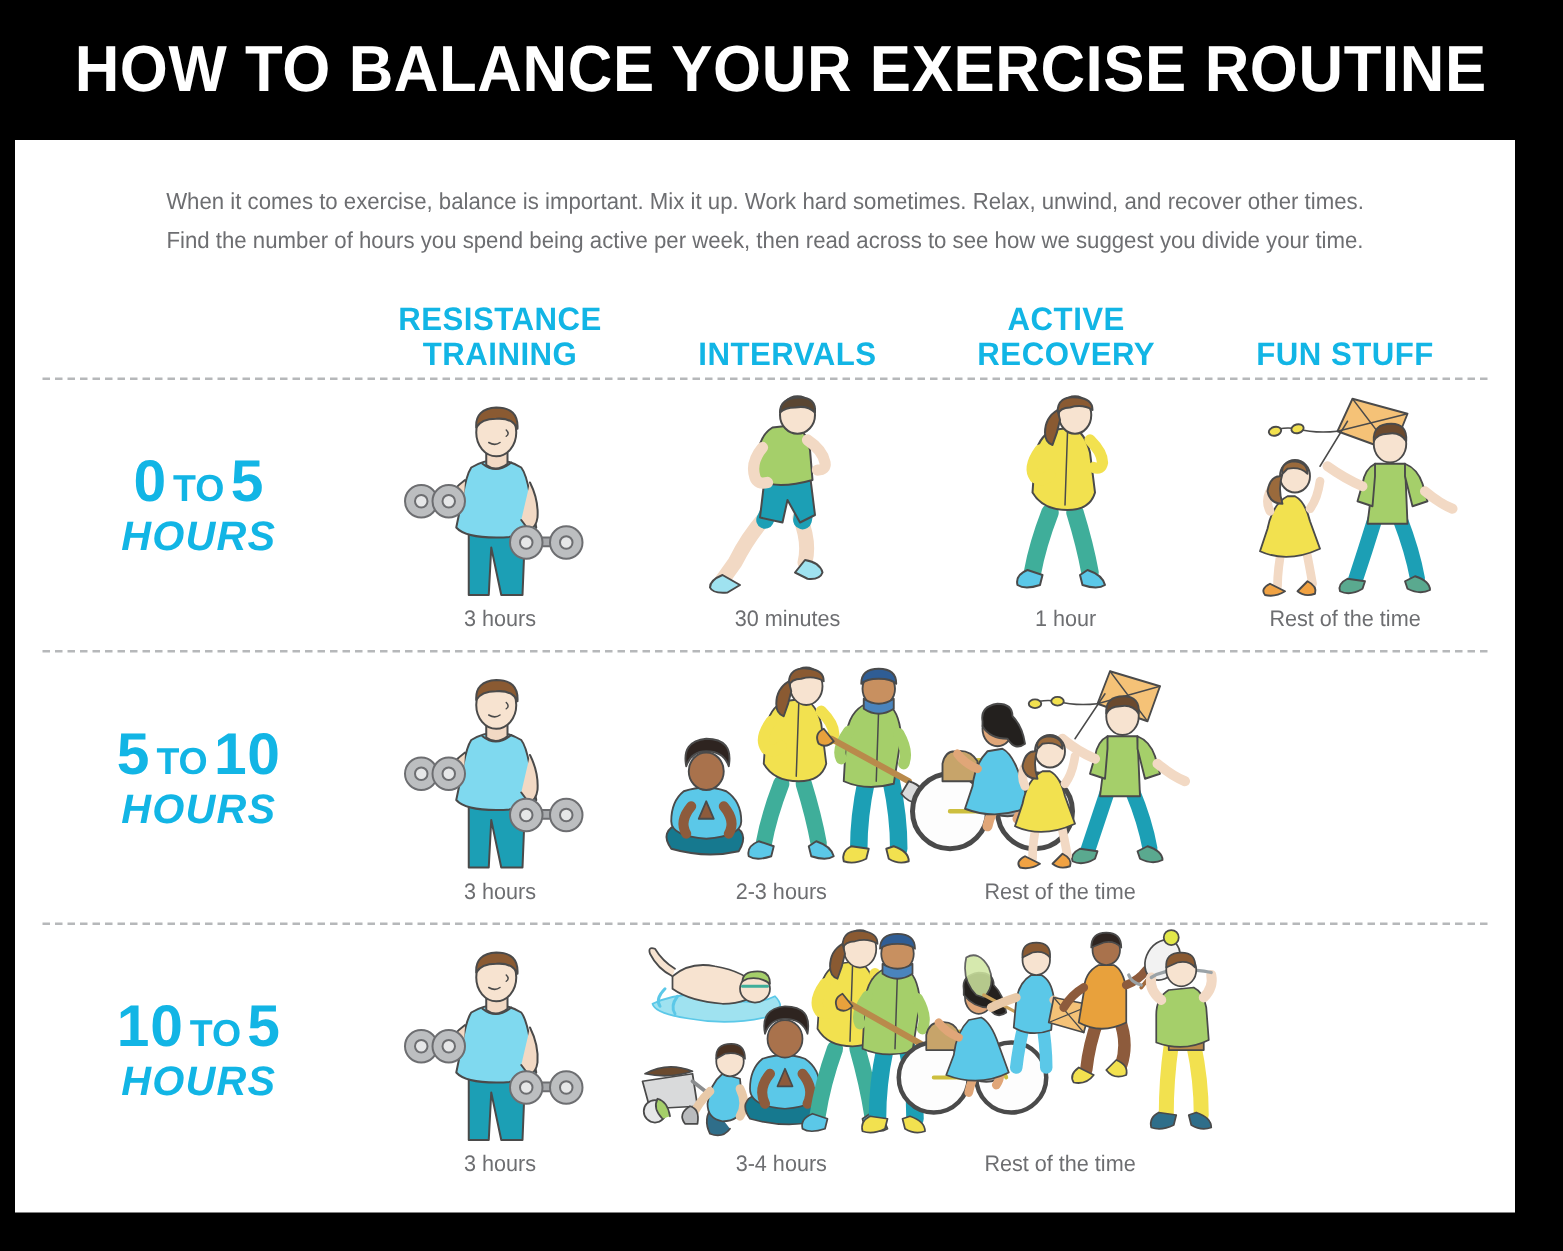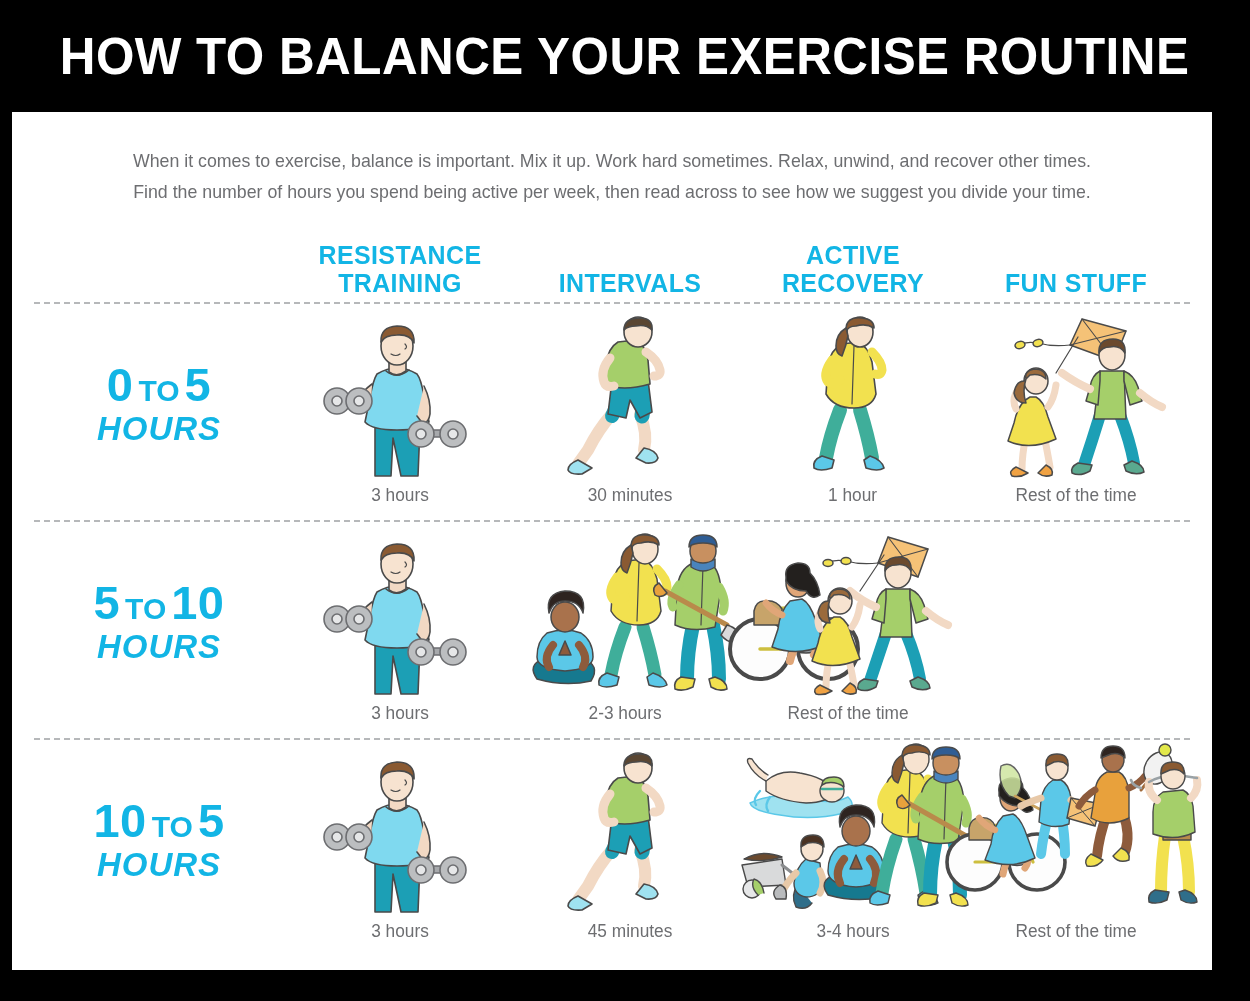--- a/index.html
+++ b/index.html
@@ -519,41 +519,20 @@
                 <circle cx="96" cy="116" r="13" fill="#bcbec0"></circle>
                 <circle cx="128" cy="116" r="13" fill="#bcbec0"></circle>
                 <circle cx="96" cy="116" r="5" fill="#e6e7e8"></circle>
                 <circle cx="128" cy="116" r="5" fill="#e6e7e8"></circle>
               </g>
             </svg>
           </div>
           <div class="caption">3 hours</div>
         </div>
 
-        <div class="cell c-2">
-          <div class="art">
-            <svg width="140" height="165" viewBox="0 0 140 165">
-              <g stroke="#4a4a4a" stroke-width="1.6" stroke-linejoin="round" stroke-linecap="round">
-                <path d="M52 96 Q38 112 28 132 L18 146" fill="none" stroke-width="12" stroke="#f2d9c4"></path>
-                <path d="M60 80 Q54 94 52 98" fill="none" stroke-width="14" stroke="#1c9fb5"></path>
-                <path d="M80 96 Q88 116 84 132" fill="none" stroke-width="12" stroke="#f2d9c4"></path>
-                <path d="M80 78 Q84 90 82 98" fill="none" stroke-width="15" stroke="#1c9fb5"></path>
-                <path d="M52 62 L48 96 L66 100 L70 82 L80 100 L92 94 L88 62 Z" fill="#1c9fb5"></path>
-                <path d="M58 24 Q48 30 46 46 L45 66 Q62 74 90 66 L88 42 Q86 28 76 22 Z" fill="#a5cf6a"></path>
-                <path d="M50 40 Q40 52 44 64 Q46 70 54 68" fill="none" stroke-width="9" stroke="#f2d9c4"></path>
-                <path d="M86 34 Q98 42 100 52 Q101 58 94 58" fill="none" stroke-width="9" stroke="#f2d9c4"></path>
-                <ellipse cx="78" cy="14" rx="14" ry="15" fill="#f7e3d0"></ellipse>
-                <path d="M64 12 Q64 0 80 0 Q93 0 92 12 Q86 6 76 8 Q68 8 64 12 Z" fill="#5a4632"></path>
-                <path d="M18 142 Q8 146 8 152 Q10 157 22 156 L32 150 Z" fill="#9fe2f0"></path>
-                <path d="M84 130 Q96 132 98 140 Q96 146 86 145 L76 140 Z" fill="#9fe2f0"></path>
-              </g>
-            </svg>
-          </div>
-          <div class="caption">45 minutes</div>
-        </div>
 
         <div class="cell c-3">
           <div class="art">
             <svg width="235" height="172" viewBox="0 0 235 172">
               <g stroke="#4a4a4a" stroke-width="1.4" stroke-linejoin="round" stroke-linecap="round">
 
                 <path d="M14 56 Q40 44 70 52 Q96 58 112 50 Q122 60 108 66 Q76 74 44 68 Q16 64 14 56 Z" fill="#9fe2f0" stroke="#5bc8e8"></path>
                 <path d="M30 34 Q44 22 64 26 Q88 30 100 44 Q92 56 70 56 Q44 54 30 44 Z" fill="#f7e3d0"></path>
                 <path d="M30 34 Q18 28 12 16 Q10 10 16 12 Q22 22 32 28" fill="#f7e3d0"></path>
                 <ellipse cx="96" cy="44" rx="12" ry="11" fill="#f7e3d0"></ellipse>

